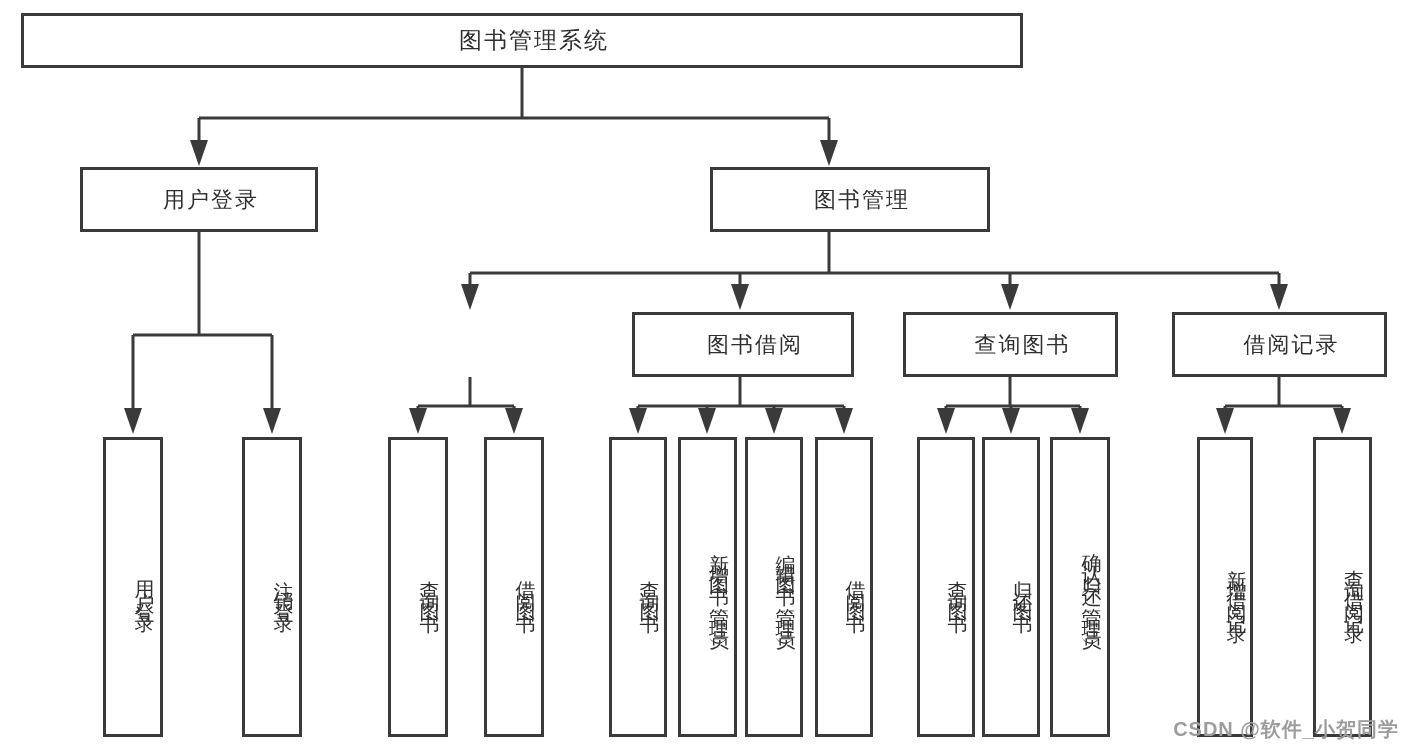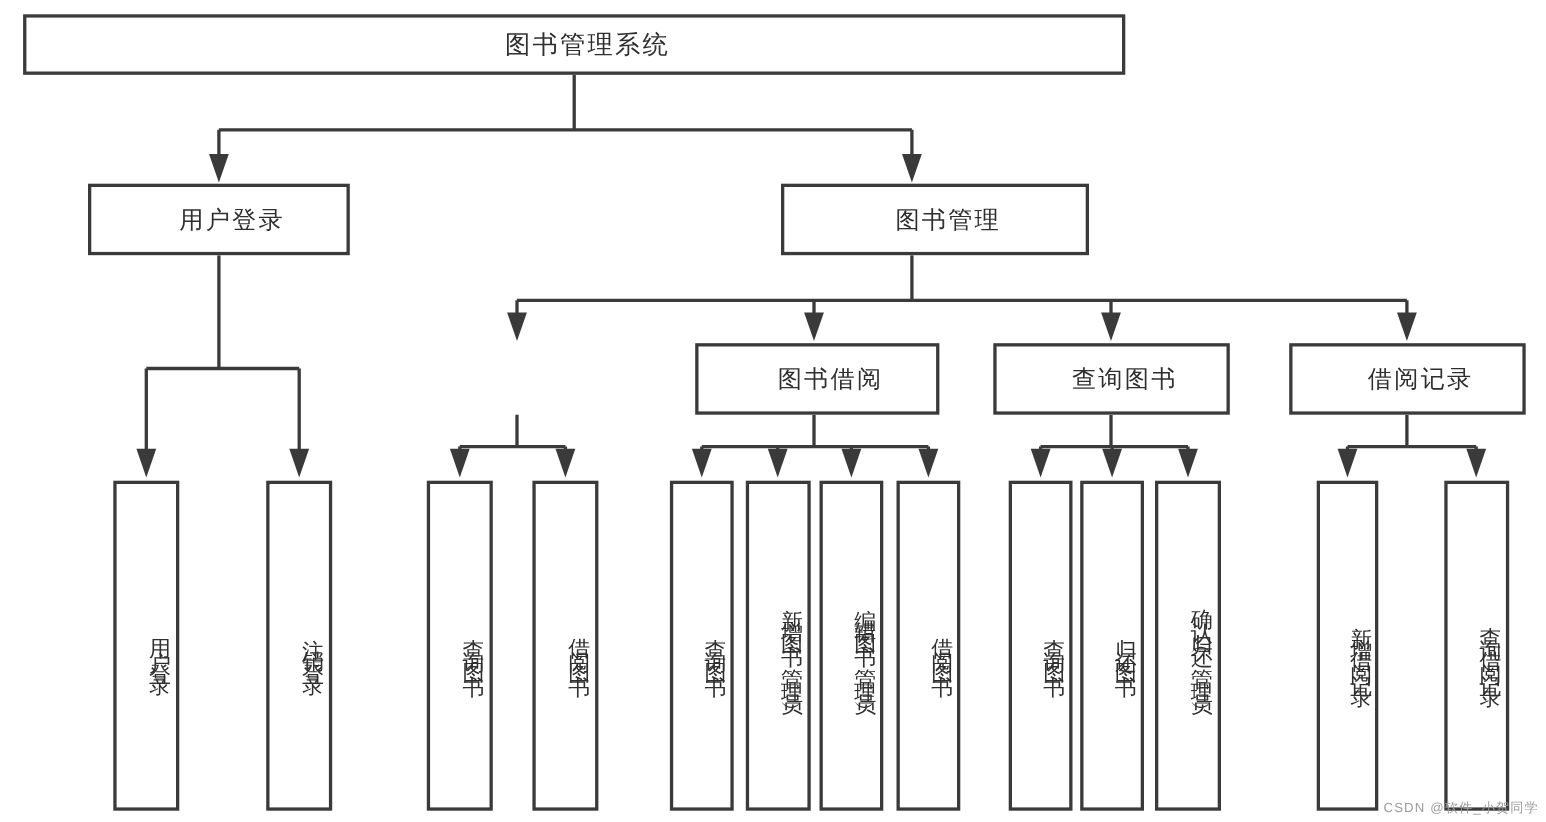--- a/index.html
+++ b/index.html
@@ -40,24 +40,25 @@
     text-orientation: mixed;
     font-size: 20px;
     letter-spacing: 11px;
     line-height: 1;
     white-space: nowrap;
   }
   .watermark {
     position: absolute;
     right: 6px;
     bottom: 4px;
-    font-size: 12px;
+    font-size: 20px;
     letter-spacing: 1px;
     color: var(--watermark, #9c9c9c);
     white-space: nowrap;
+    font-weight: bold;
   }
 </style>
 </head>
 <body>
 
 <div class="stage">
 
   <svg class="connectors" viewBox="0 0 1405 747" xmlns="http://www.w3.org/2000/svg">
     <path fill="none" stroke="currentColor" stroke-width="3" d="M522 68 V118 M199 118 H829 M199 118 V144 M829 118 V144
              M199 232 V335 M133 335 H272 M133 335 V416 M272 335 V416

